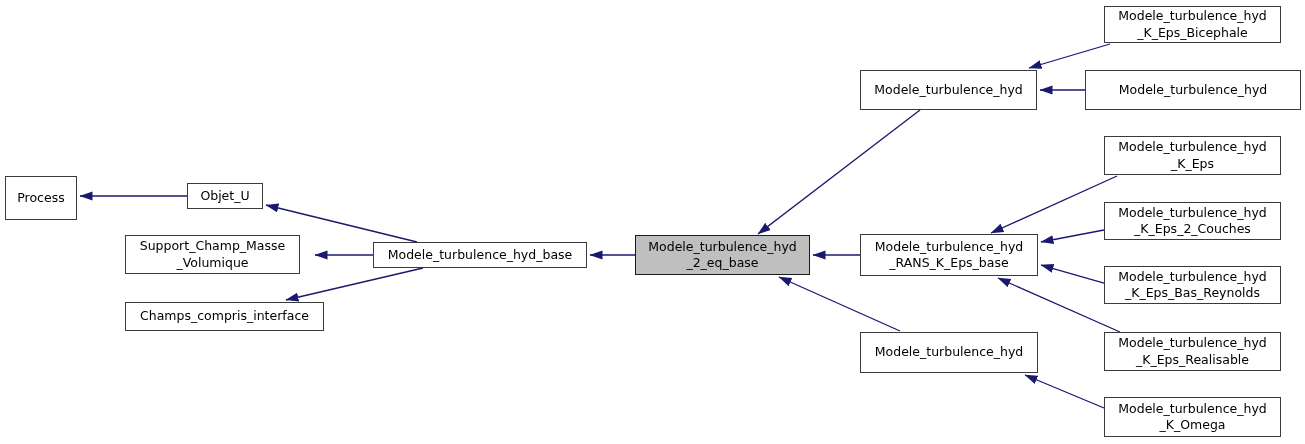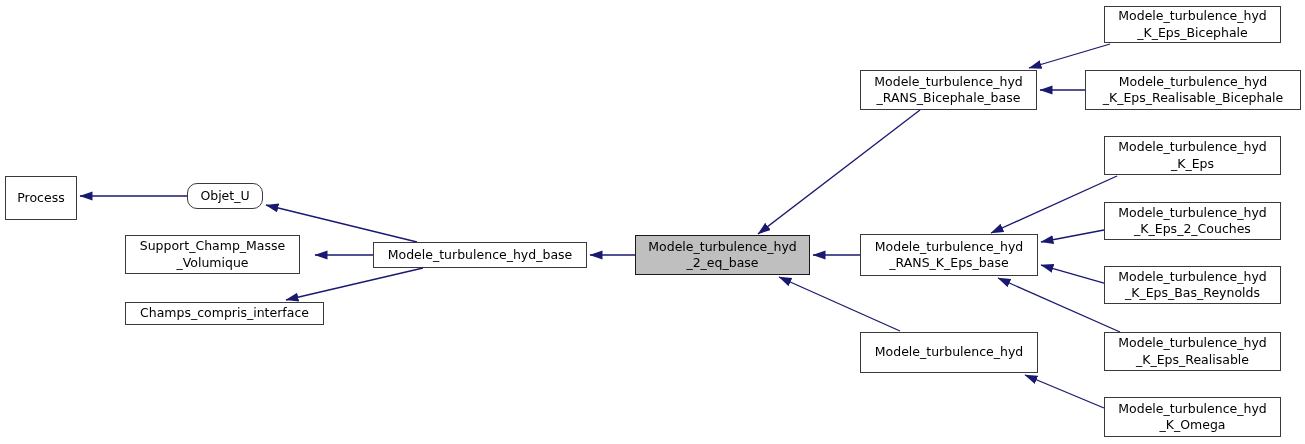--- a/index.html
+++ b/index.html
@@ -70,64 +70,62 @@
     <line x1="1104" y1="230" x2="1041" y2="242" marker-end="url(#arrow)"></line>
     <line x1="1104" y1="283" x2="1041" y2="265" marker-end="url(#arrow)"></line>
     <line x1="1120" y1="332" x2="998" y2="278" marker-end="url(#arrow)"></line>
     <line x1="1104" y1="408" x2="1025" y2="375" marker-end="url(#arrow)"></line>
   </svg>
 
   <div class="node" style="left:5px; top:176px; width:72px; height:44px;">
     <span>Process</span>
   </div>
 
-  <div class="node" style="left:187px; top:183px; width:76px; height:26px;border-radius:10px;">
+  <div class="node" style="left:187px; top:183px; width:76px; height:26px;">
     <span>Objet_U</span>
   </div>
 
   <div class="node" style="left:125px; top:235px; width:175px; height:39px;">
     <span>Support_Champ_Masse</span>
     <span>_Volumique</span>
   </div>
 
-  <div class="node" style="left:125px; top:302px; width:199px; height:23px;">
+  <div class="node" style="left:125px; top:302px; width:199px; height:29px;">
     <span>Champs_compris_interface</span>
   </div>
 
   <div class="node" style="left:373px; top:242px; width:214px; height:26px;align-items:center;">
     <span>Modele_turbulence_hyd_base</span>
   </div>
 
   <div class="node highlight" style="left:635px; top:235px; width:175px; height:40px;">
     <span>Modele_turbulence_hyd</span>
     <span>_2_eq_base</span>
   </div>
 
   <div class="node" style="left:860px; top:70px; width:177px; height:40px;">
     <span>Modele_turbulence_hyd</span>
-    <span>_RANS_Bicephale_base</span>
   </div>
 
   <div class="node" style="left:860px; top:234px; width:178px; height:42px;">
     <span>Modele_turbulence_hyd</span>
     <span>_RANS_K_Eps_base</span>
   </div>
 
   <div class="node" style="left:860px; top:332px; width:178px; height:41px;">
     <span>Modele_turbulence_hyd</span>
   </div>
 
   <div class="node" style="left:1104px; top:6px; width:177px; height:37px;">
     <span>Modele_turbulence_hyd</span>
     <span>_K_Eps_Bicephale</span>
   </div>
 
   <div class="node" style="left:1085px; top:70px; width:216px; height:40px;">
     <span>Modele_turbulence_hyd</span>
-    <span>_K_Eps_Realisable_Bicephale</span>
   </div>
 
   <div class="node" style="left:1104px; top:136px; width:177px; height:39px;">
     <span>Modele_turbulence_hyd</span>
     <span>_K_Eps</span>
   </div>
 
   <div class="node" style="left:1104px; top:202px; width:177px; height:38px;">
     <span>Modele_turbulence_hyd</span>
     <span>_K_Eps_2_Couches</span>

